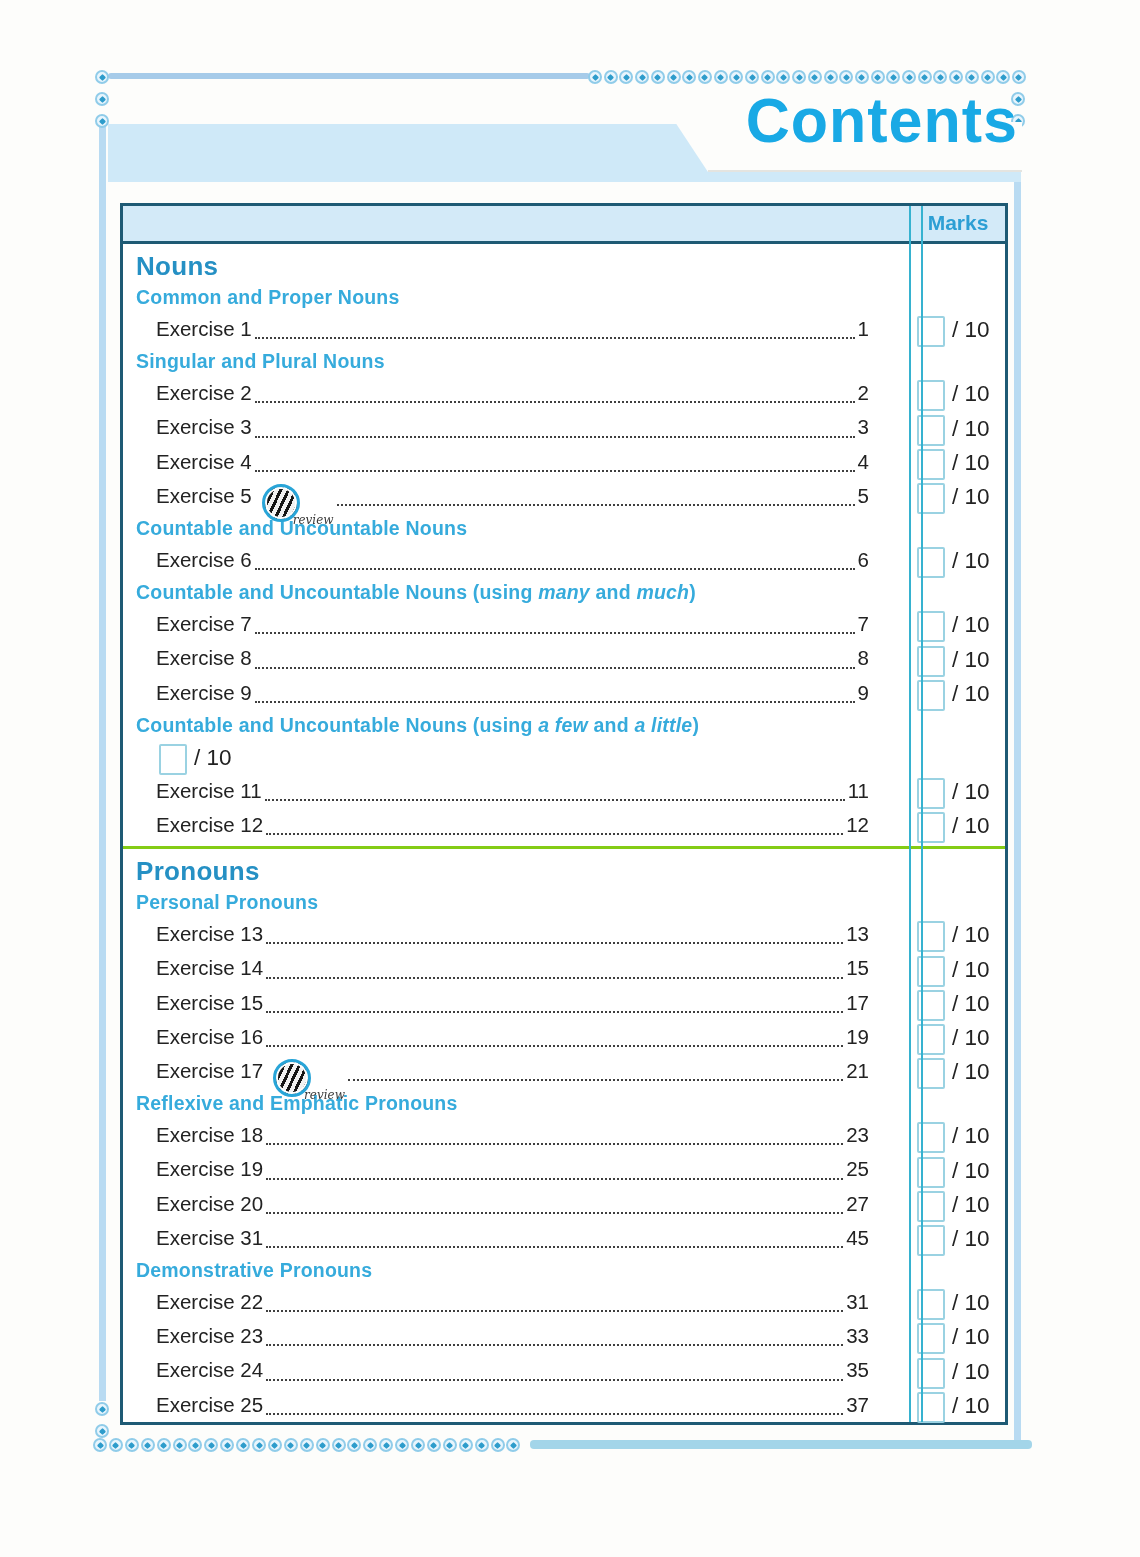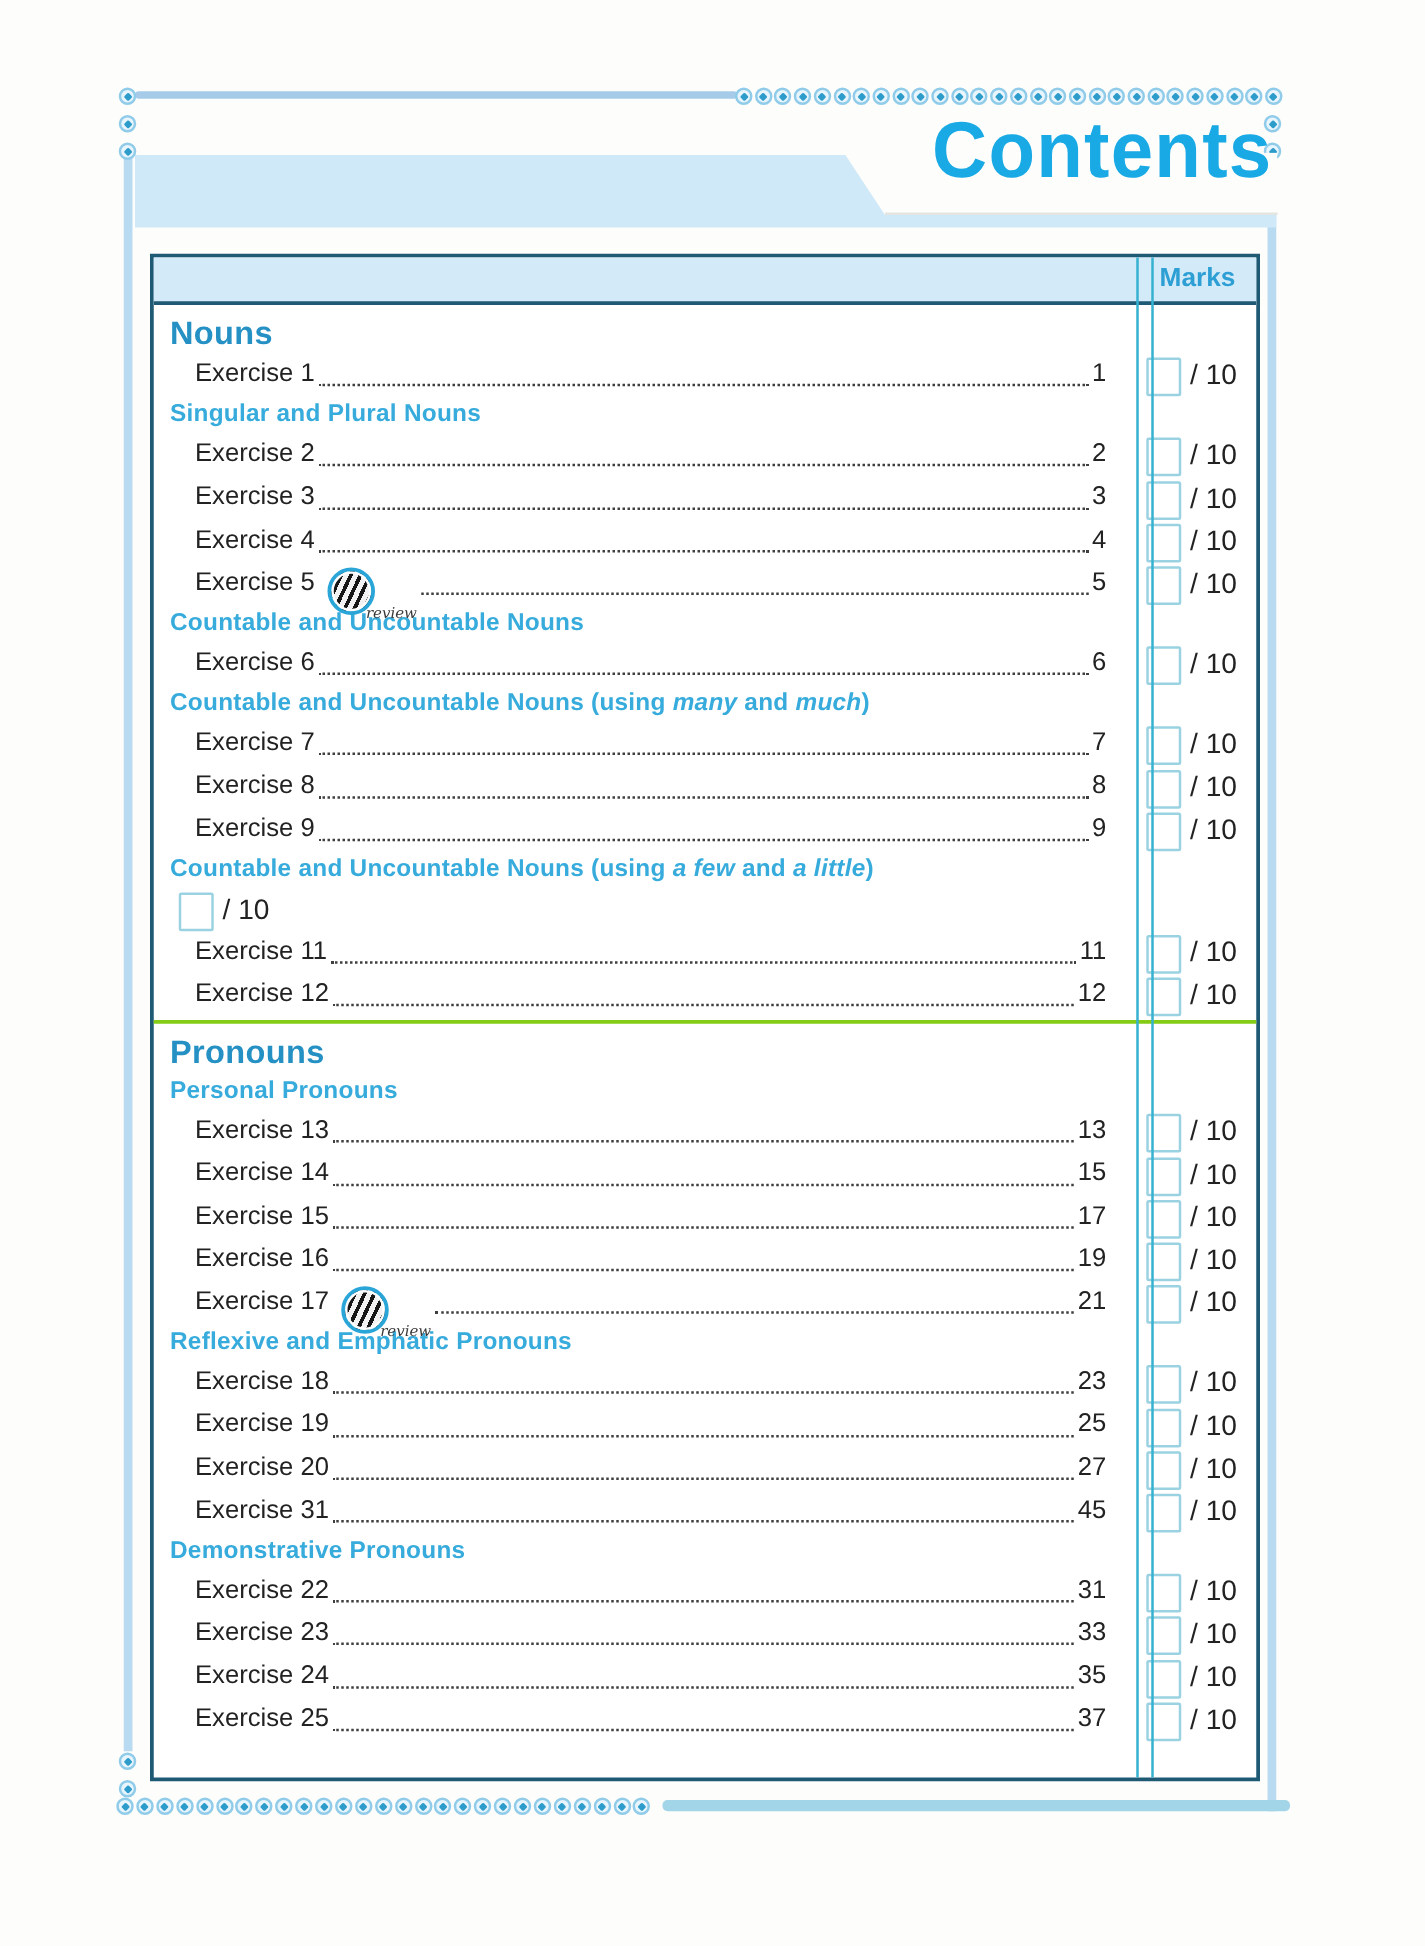--- a/index.html
+++ b/index.html
@@ -57,21 +57,21 @@
                  white-space:nowrap;}
   .group-heading .it{font-style:italic;}
 
   .ex-row{display:flex;height:34.2px;}
   .ex-main{flex:1;display:flex;align-items:baseline;
            padding:0 12px 0 33px;font-size:20.5px;color:#222;line-height:34.2px;}
   .ex-label{white-space:nowrap;}
   .leader{flex:1;align-self:flex-end;height:9px;margin:0 3px 7px 3px;
           border-bottom:2.5px dotted #3f3f3f;}
   .ex-page{white-space:nowrap;}
-  .marks-cell{width:108px;display:flex;align-items:flex-end;}
+  .marks-cell{width:108px;display:flex;align-items:flex-end;margin-left:16px;}
   .score-box{width:28px;height:31px;border:2px solid #9ad2e2;border-radius:2px;
              background:#fff;box-sizing:border-box;margin:0 0 -1px 20px;flex:none;}
   .score-label{font-size:22.5px;color:#222;margin-left:7px;line-height:33px;white-space:nowrap;}
 
   
   .stamp{position:relative;display:inline-block;width:38px;height:38px;flex:none;
          align-self:flex-end;margin:0 8px -9px 10px;}
   .stamp-ball{display:block;width:100%;height:100%;border-radius:50%;box-sizing:border-box;
          border:3px solid #29a5d8;
          background:repeating-linear-gradient(115deg,#161616 0 3px,#f2f2f2 3px 7px);
@@ -161,20 +161,21 @@
   <div class="contents-title">Contents</div>
 
   <div class="toc-table">
     <div class="thead">
       <div class="spacer"></div>
       <div class="marks-head">Marks</div>
     </div>
     <div id="toc-body">
         <div class="section">
           <div class="section-title">Nouns</div>
+          <div class="group-heading"><span>Common and Proper Nouns</span></div>
           <div class="ex-row">
             <div class="ex-main">
               <span class="ex-label">Exercise 1</span>
               <span class="leader"></span>
               <span class="ex-page">1</span>
             </div>
             <div class="marks-cell">
               <span class="score-box"></span>
               <span class="score-label">/ 10</span>
             </div>

